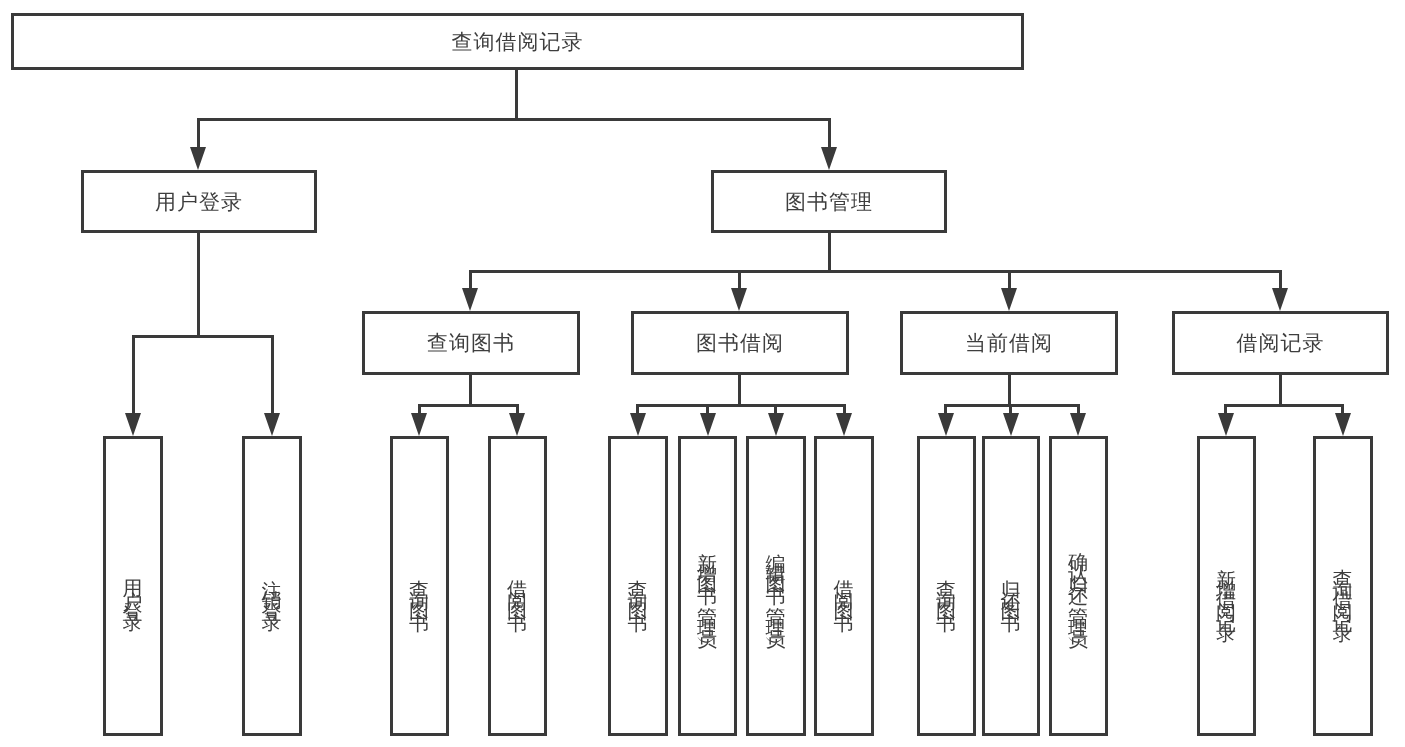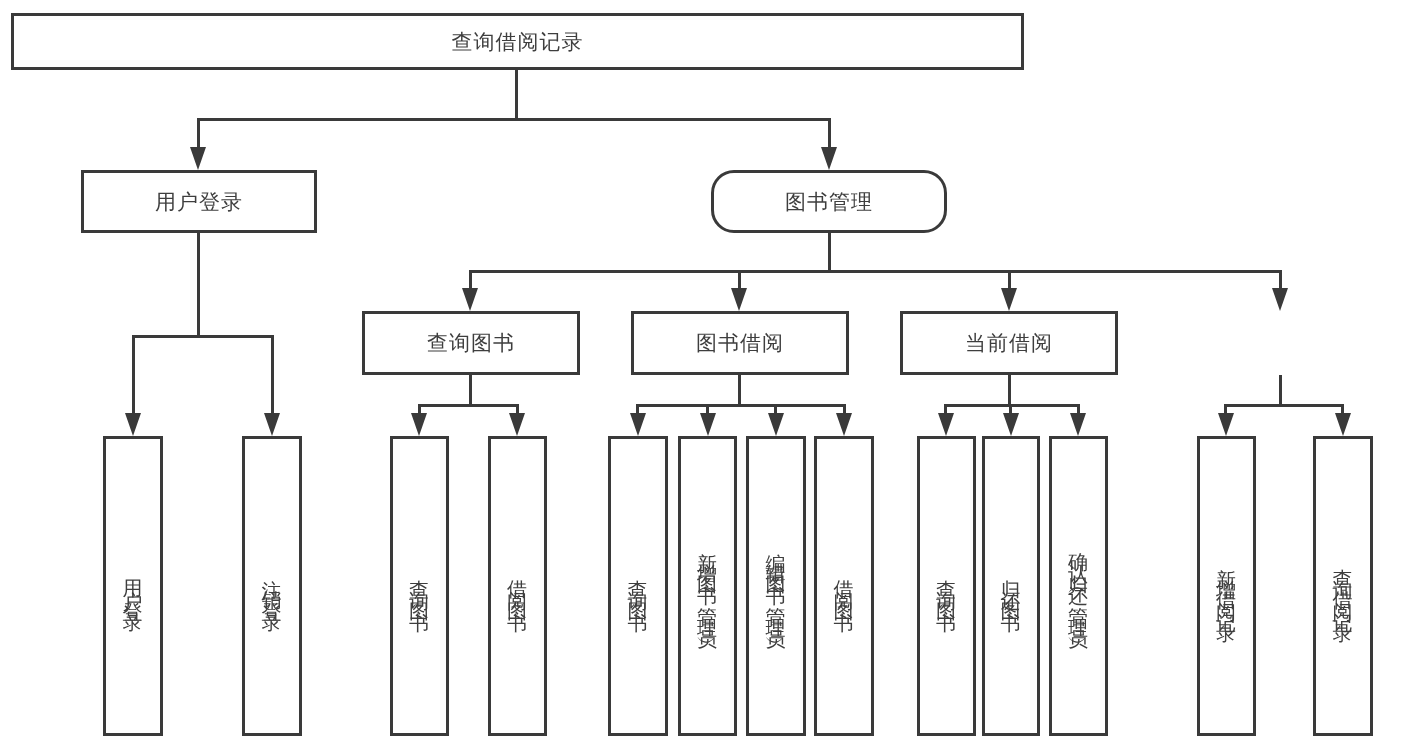--- a/index.html
+++ b/index.html
@@ -41,21 +41,21 @@
   <div class="box" style="left:11px;top:13px;width:1013px;height:57px;">查询借阅记录</div>
 
   <div class="vl" style="left:515px;top:70px;height:48px;"></div>
   <div class="hl" style="left:197px;top:118px;width:634px;"></div>
   <div class="vl" style="left:197px;top:118px;height:32px;"></div>
   <div class="vl" style="left:828px;top:118px;height:32px;"></div>
   <div class="arrow" style="left:190px;top:147px;"></div>
   <div class="arrow" style="left:821px;top:147px;"></div>
 
   <div class="box" style="left:81px;top:170px;width:236px;height:63px;">用户登录</div>
-  <div class="box" style="left:711px;top:170px;width:236px;height:63px;border-radius:23px;">图书管理</div>
+  <div class="box" style="left:711px;top:170px;width:236px;height:63px;">图书管理</div>
 
   <div class="vl" style="left:197px;top:233px;height:105px;"></div>
   <div class="hl" style="left:132px;top:335px;width:142px;"></div>
   <div class="vl" style="left:132px;top:335px;height:81px;"></div>
   <div class="vl" style="left:271px;top:335px;height:81px;"></div>
   <div class="arrow" style="left:125px;top:413px;"></div>
   <div class="arrow" style="left:264px;top:413px;"></div>
 
   <div class="vl" style="left:828px;top:233px;height:39px;"></div>
   <div class="hl" style="left:469px;top:270px;width:813px;"></div>
@@ -64,20 +64,21 @@
   <div class="vl" style="left:1008px;top:270px;height:22px;"></div>
   <div class="vl" style="left:1279px;top:270px;height:22px;"></div>
   <div class="arrow" style="left:462px;top:288px;"></div>
   <div class="arrow" style="left:731px;top:288px;"></div>
   <div class="arrow" style="left:1001px;top:288px;"></div>
   <div class="arrow" style="left:1272px;top:288px;"></div>
 
   <div class="box" style="left:362px;top:311px;width:218px;height:64px;">查询图书</div>
   <div class="box" style="left:900px;top:311px;width:218px;height:64px;">当前借阅</div>
   <div class="box" style="left:631px;top:311px;width:218px;height:64px;">图书借阅</div>
+  <div class="box" style="left:1172px;top:311px;width:217px;height:64px;">借阅记录</div>
 
   <div class="vl" style="left:469px;top:375px;height:32px;"></div>
   <div class="hl" style="left:418px;top:404px;width:101px;"></div>
   <div class="vl" style="left:418px;top:404px;height:12px;"></div>
   <div class="vl" style="left:516px;top:404px;height:12px;"></div>
   <div class="arrow" style="left:411px;top:413px;"></div>
   <div class="arrow" style="left:509px;top:413px;"></div>
 
   <div class="vl" style="left:738px;top:375px;height:32px;"></div>
   <div class="hl" style="left:636px;top:404px;width:210px;"></div>

